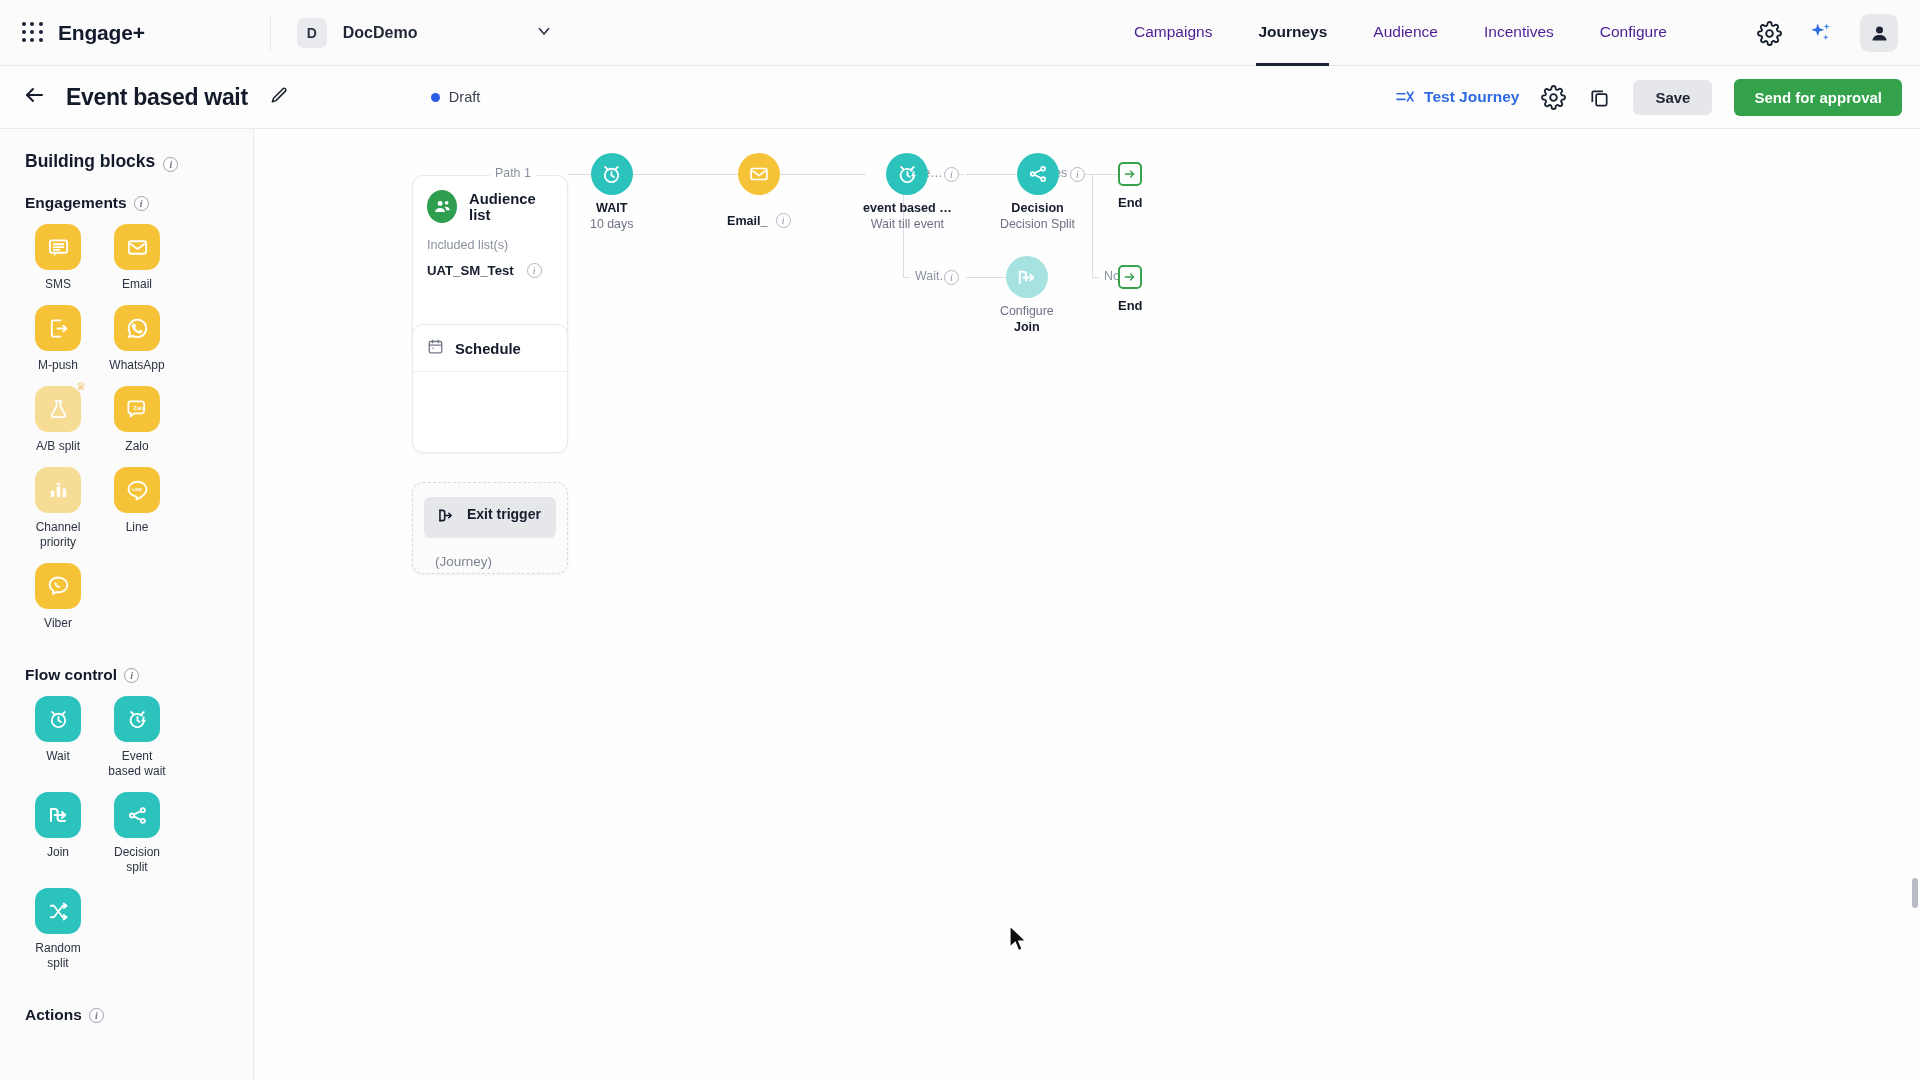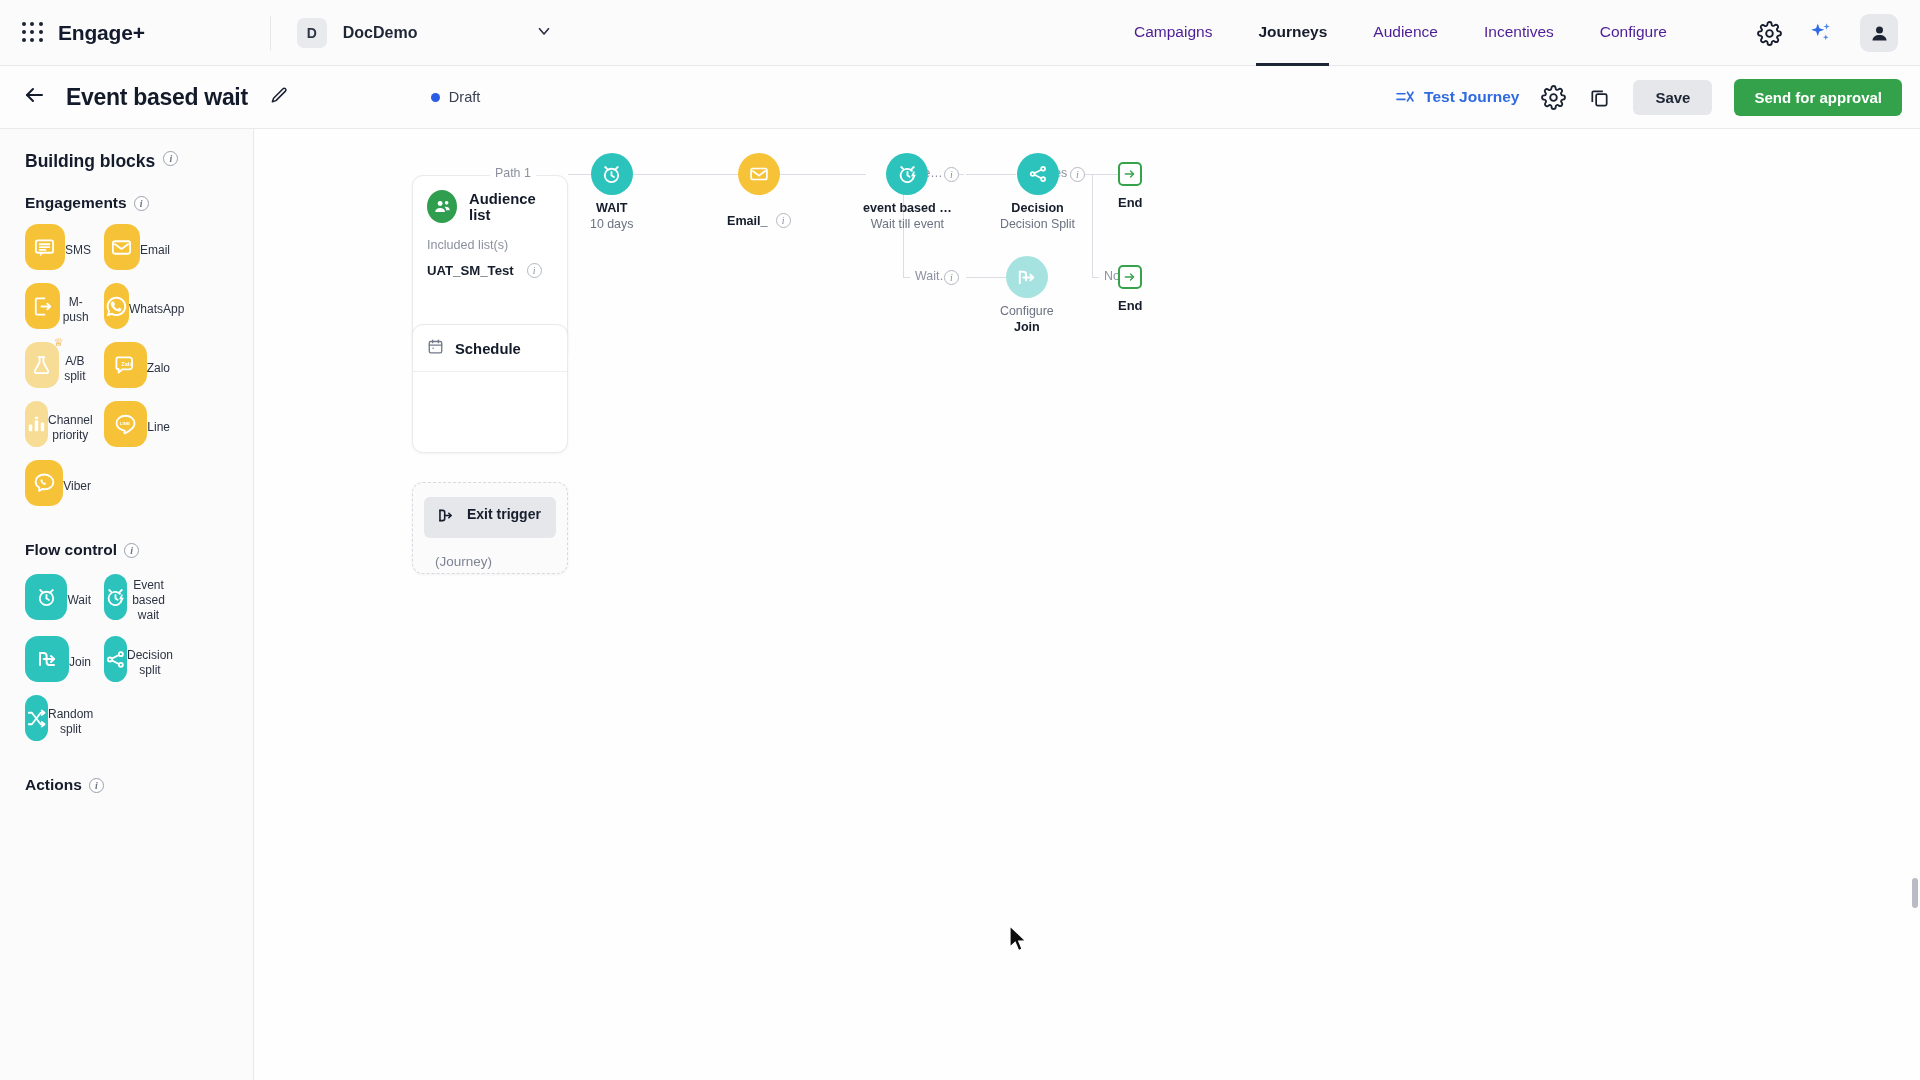--- a/index.html
+++ b/index.html
@@ -63,25 +63,25 @@
   .btn-send { background:#33a24a; color:#fff; border:none; border-radius:6px;
               padding:10px 20px; font-size:15px; font-weight:700; cursor:pointer;
               font-family:"Liberation Sans", sans-serif; }
 
   
   .sidebar {
     position:absolute; top:129px; left:0; width:254px; height:951px;
     background:#fbfbfc; border-right:1px solid #e9e9ed;
     padding: 22px 24px 0 25px; overflow:hidden;
   }
-  .sb-title { font-size:17.5px; font-weight:700; color:#141b2b; display:flex; align-items:flex-start; gap:8px;}
+  .sb-title { font-size:17.5px; font-weight:700; color:#141b2b; display:flex; align-items:flex-end; gap:8px;}
   .sb-desc { margin-top:10px; font-size:13.5px; line-height:1.42; color:#7d8characteristics; color:#7e8493; width:192px;}
   .sb-group { margin-top:22px; font-size:15.5px; font-weight:700; color:#141b2b; display:flex; align-items:center; gap:7px;}
   .grid { display:flex; flex-wrap:wrap; gap:0px 13px; margin-top:12px; width:208px;}
-  .cell { width:66px; display:flex; flex-direction:row; align-items:center; margin-bottom:13px; cursor:pointer;}
+  .cell { width:66px; display:flex; flex-direction:column; align-items:center; margin-bottom:13px; cursor:pointer;}
   .bubble { width:46px; height:46px; border-radius:13px; display:flex; align-items:center; justify-content:center; position:relative;}
   .bubble.yellow { background:#f6c338; }
   .bubble.yellow-dim { background:#f7dc95; }
   .bubble.teal { background:#2cc3bd; }
   .cell-label { margin-top:7px; font-size:12px; color:#2c3342; text-align:center; line-height:1.25;}
   .crown { position:absolute; top:-6px; right:-5px; font-size:11px; color:#f0a21c;}
 
   
   .canvas { position:absolute; top:129px; left:254px; width:1666px; height:951px; background:#fefefe; }
 

